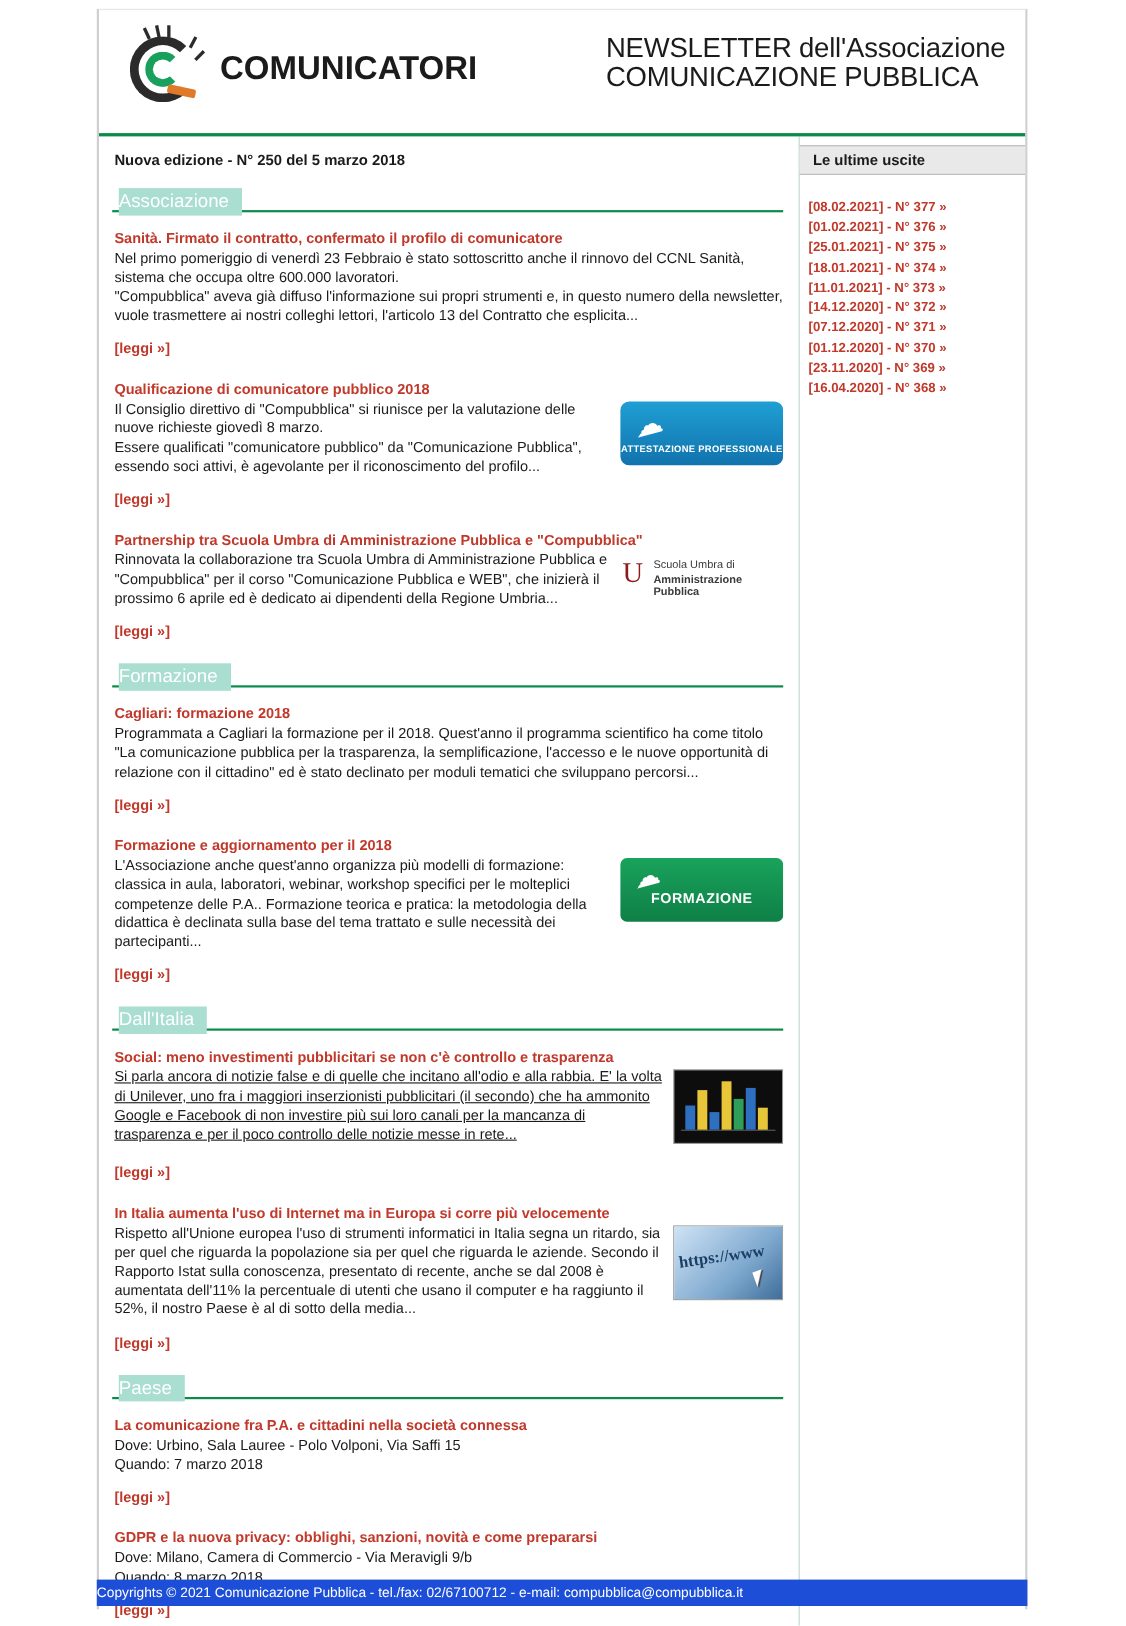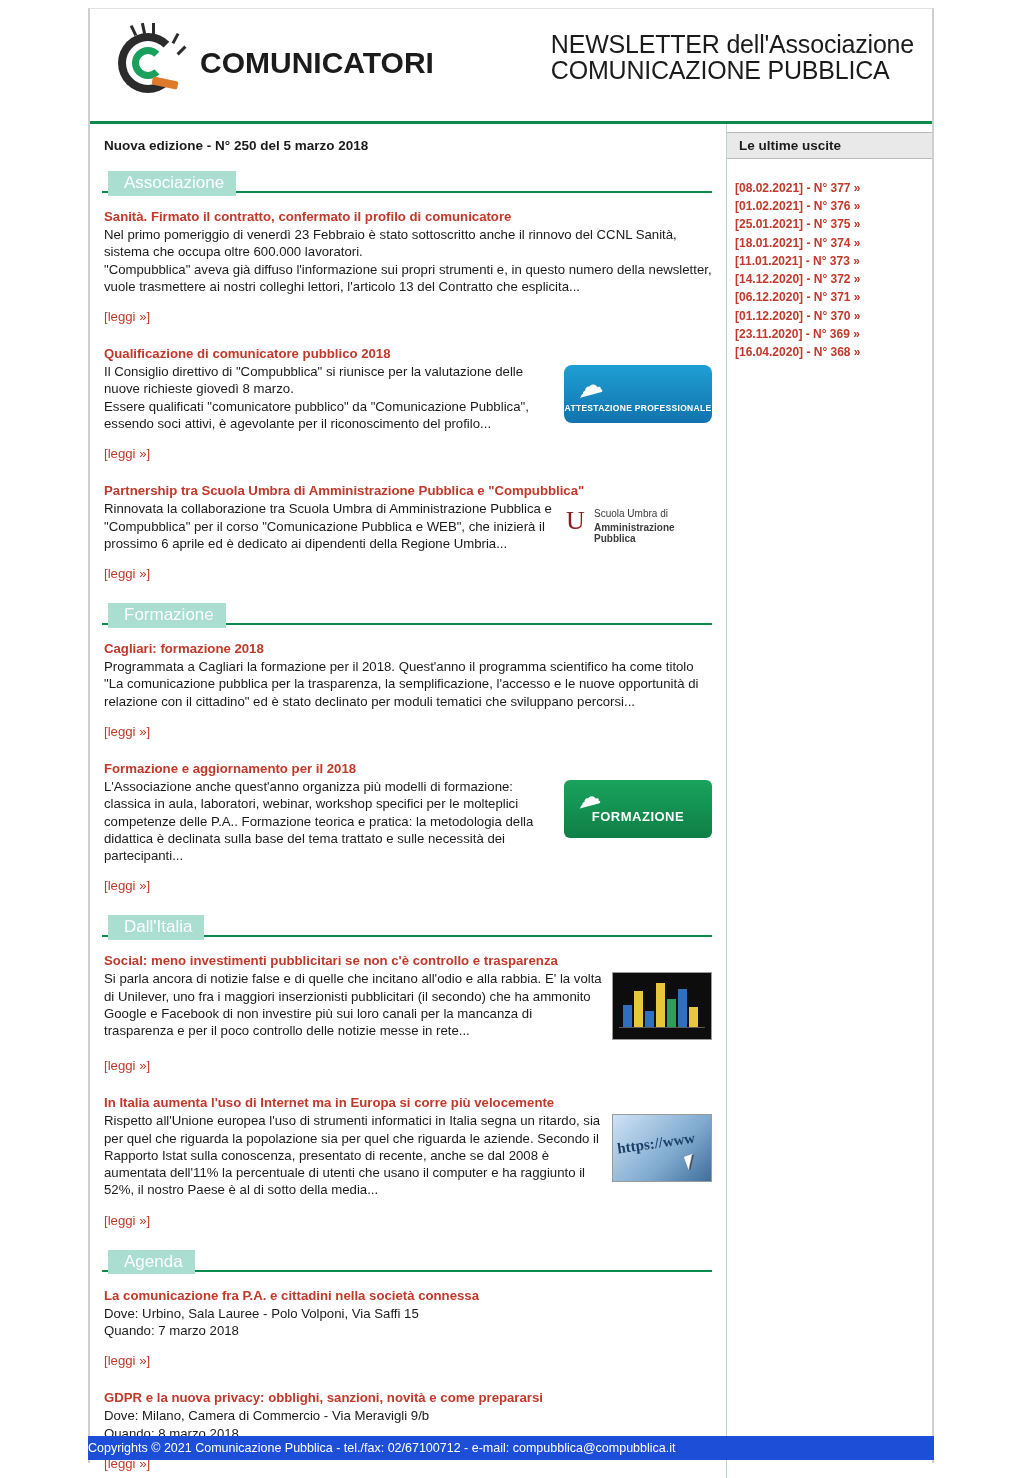--- a/index.html
+++ b/index.html
@@ -131,41 +131,41 @@
     left: 0; right: 0; bottom: 4px;
     height: 2px;
     background: #0b8a4b;
   }
   .section-head .label {
     position: absolute;
     left: 6px; top: 0;
     background: #a9ded0;
     color: #ffffff;
     font-size: 17px;
-    padding: 2px 12px 3px 16px;
+    padding: 2px 12px 3px 0;
     line-height: 1.15;
   }
   
   .article { margin: 0 0 4px 0; position: relative; }
   .art-title {
     color: #c0392b;
     font-weight: bold;
     font-size: 13.2px;
     margin: 0 0 2px 2px;
   }
   .art-body {
     color: #1b1b1b;
     font-size: 13.2px;
     line-height: 1.31;
     margin: 0 0 0 2px;
   }
   .art-flow { overflow: hidden; }
   .readmore {
     color: #c0392b;
-    font-weight: normal;
+    font-weight: bold;
     font-size: 13.2px;
     margin: 14px 0 22px 2px;
   }
   .thumb {
     float: right;
     margin: 2px 0 4px 10px;
     border: 1px solid #9b9b9b;
   }
   .thumb.noborder { border: none; }
 
@@ -411,42 +411,42 @@
                 <span class="ln"></span>
                 <i style="left:10px;height:22px;background:#2f6fbf;"></i>
                 <i style="left:21px;height:36px;background:#e8c63a;"></i>
                 <i style="left:32px;height:16px;background:#2f6fbf;"></i>
                 <i style="left:43px;height:44px;background:#e8c63a;"></i>
                 <i style="left:54px;height:28px;background:#2f9e5a;"></i>
                 <i style="left:65px;height:38px;background:#2f6fbf;"></i>
                 <i style="left:76px;height:20px;background:#e8c63a;"></i>
               </div>
             </div>
-            <div class="art-body" style="white-space:pre-line;">Si parla ancora di notizie false e di quelle che incitano all'odio e alla rabbia. E' la volta di Unilever, uno fra i maggiori inserzionisti pubblicitari (il secondo) che ha ammonito Google e Facebook di non investire più sui loro canali per la mancanza di trasparenza e per il poco controllo delle notizie messe in rete...</div>
+            <div class="art-body" style="white-space:pre-line;text-decoration:underline;">Si parla ancora di notizie false e di quelle che incitano all'odio e alla rabbia. E' la volta di Unilever, uno fra i maggiori inserzionisti pubblicitari (il secondo) che ha ammonito Google e Facebook di non investire più sui loro canali per la mancanza di trasparenza e per il poco controllo delle notizie messe in rete...</div>
           </div>
           <div class="readmore">[leggi »]</div>
         </div>
 
         <div class="article">
           <div class="art-title">In Italia aumenta l'uso di Internet ma in Europa si corre più velocemente</div>
           <div class="art-flow">
             <div class="thumb">
               <div class="thumb-https">
                 <div class="txt">https://www</div>
                 <div class="cursor"></div>
               </div>
             </div>
             <div class="art-body" style="white-space:pre-line;">Rispetto all'Unione europea l'uso di strumenti informatici in Italia segna un ritardo, sia per quel che riguarda la popolazione sia per quel che riguarda le aziende. Secondo il Rapporto Istat sulla conoscenza, presentato di recente, anche se dal 2008 è aumentata dell'11% la percentuale di utenti che usano il computer e ha raggiunto il 52%, il nostro Paese è al di sotto della media...</div>
           </div>
           <div class="readmore">[leggi »]</div>
         </div>
 
         <div class="section-head">
           <div class="bar"></div>
-          <div class="label">Agenda</div>
+          <div class="label">Paese</div>
         </div>
 
         <div class="article">
           <div class="art-title">La comunicazione fra P.A. e cittadini nella società connessa</div>
           <div class="agenda-line">Dove: Urbino, Sala Lauree - Polo Volponi, Via Saffi 15</div>
           <div class="agenda-line">Quando: 7 marzo 2018</div>
           <div class="readmore">[leggi »]</div>
         </div>
 
         <div class="article">
@@ -460,21 +460,21 @@
 
       <div class="right-col">
         <div class="rc-head">Le ultime uscite</div>
         <div class="rc-list">
           <div class="rc-item">[08.02.2021] - N° 377 »</div>
           <div class="rc-item">[01.02.2021] - N° 376 »</div>
           <div class="rc-item">[25.01.2021] - N° 375 »</div>
           <div class="rc-item">[18.01.2021] - N° 374 »</div>
           <div class="rc-item">[11.01.2021] - N° 373 »</div>
           <div class="rc-item">[14.12.2020] - N° 372 »</div>
-          <div class="rc-item">[06.12.2020] - N° 371 »</div>
+          <div class="rc-item">[07.12.2020] - N° 371 »</div>
           <div class="rc-item">[01.12.2020] - N° 370 »</div>
           <div class="rc-item">[23.11.2020] - N° 369 »</div>
           <div class="rc-item">[16.04.2020] - N° 368 »</div>
         </div>
       </div>
 
     </div>
   </div>
 
   <div class="footer">

